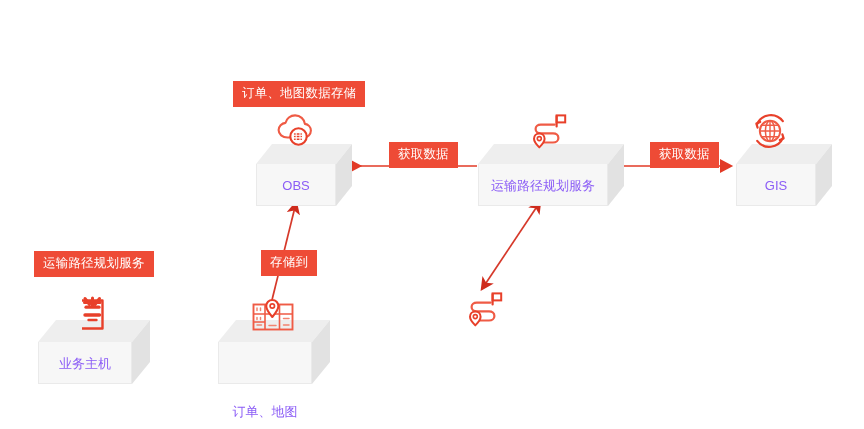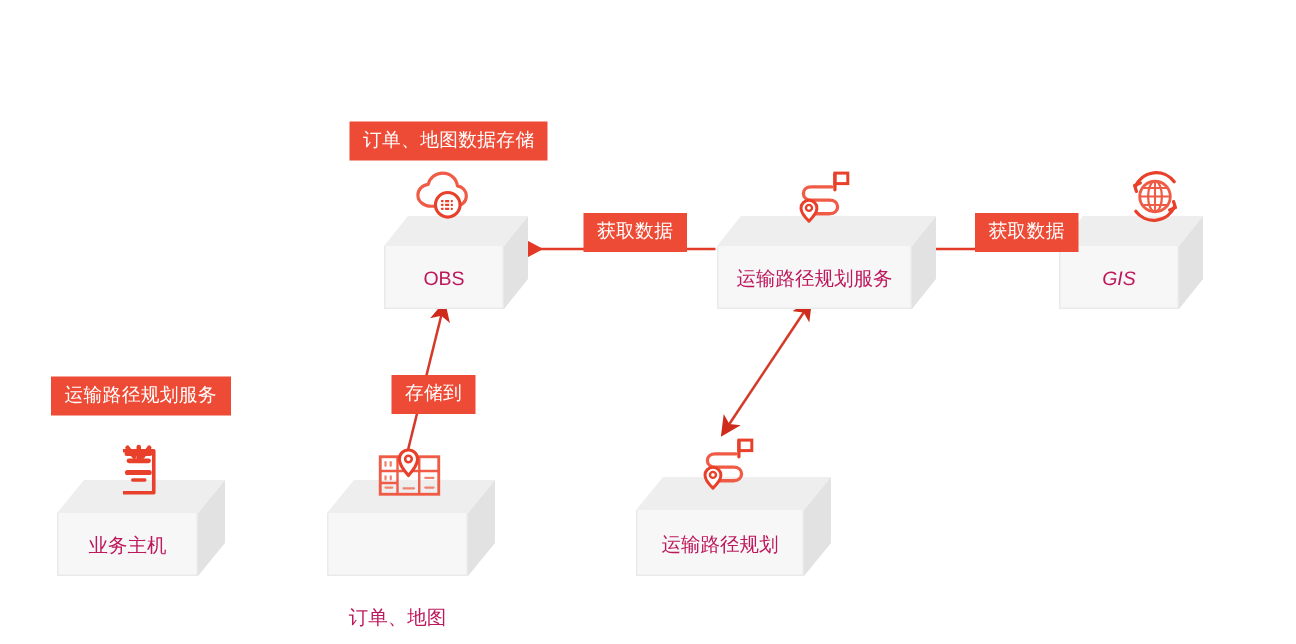--- a/index.html
+++ b/index.html
@@ -48,21 +48,21 @@
     position: absolute;
     background: #eeeeee;
   }
   .box .face-side {
     position: absolute;
     background: #e2e2e2;
   }
   .box .box-label {
     position: absolute;
     text-align: center;
-    color: #be185d;
+    color: #8b5cf6;
     font-size: 13px;
     line-height: 1;
     white-space: nowrap;
     z-index: 3;
   }
 
   
   .icon {
     position: absolute;
     z-index: 30;
@@ -151,21 +151,21 @@
   <div class="icon" style="left:526px; top:112px; width:42px; height:38px;">
     <svg viewBox="0 0 42 38" width="42" height="38">
       <path d="M13.5,30.5 L27.0,30.5 C30.2,30.5 32.4,28.6 32.4,25.9 C32.4,23.2 30.2,21.4 27.0,21.4 L14.8,21.4 C11.7,21.4 9.6,19.6 9.6,17.0 C9.6,14.4 11.7,12.6 14.8,12.6 L28.6,12.6" fill="none" stroke="#ef5b45" stroke-width="2.2" stroke-linecap="round" stroke-linejoin="round"></path>
       <path d="M30.6,4.0 L30.6,14.5" stroke="#e8402a" stroke-width="2.2" stroke-linecap="round"></path>
       <rect x="30.6" y="3.4" width="8.6" height="7.0" fill="none" stroke="#e8402a" stroke-width="2.0"></rect>
       <path d="M13.3,21.5 C10.3,21.5 8.0,23.9 8.0,26.8 C8.0,30.2 13.3,35.4 13.3,35.4 C13.3,35.4 18.6,30.2 18.6,26.8 C18.6,23.9 16.3,21.5 13.3,21.5 Z" fill="#ffffff" stroke="#e8402a" stroke-width="2.0" stroke-linejoin="round"></path>
       <circle cx="13.3" cy="26.6" r="2.0" fill="none" stroke="#e8402a" stroke-width="1.6"></circle>
     </svg>
   </div>
 
-  <div class="box" style="left:706px; top:144px; width:96px; height:62px;font-style:italic;">
+  <div class="box" style="left:736px; top:144px; width:96px; height:62px;">
     <div class="face-top" style="left:0; top:0; width:96px; height:20px;
                 clip-path: polygon(16px 0, 96px 0, 80px 20px, 0 20px);"></div>
     <div class="face-side" style="left:80px; top:0; width:16px; height:62px;
                 clip-path: polygon(0 20px, 16px 0, 16px 42px, 0 62px);"></div>
     <div class="face-front" style="left:0; top:20px; width:80px; height:42px;"></div>
     <div class="box-label" style="left:0; top:35px; width:80px;">GIS</div>
   </div>
 
   <div class="icon" style="left:748px; top:110px; width:44px; height:42px;">
     <svg viewBox="0 0 44 42" width="44" height="42">
@@ -218,28 +218,20 @@
       <path d="M8.0,12.0 L8.0,14.5 M11.5,12.0 L11.5,14.5
                M8.0,21.5 L8.0,23.5 M11.5,21.5 L11.5,23.5
                M8.0,29.0 L12.5,29.0 M20.0,29.5 L27.0,29.5
                M34.5,22.5 L40.0,22.5 M34.5,29.0 L40.0,29.0" stroke="#f2836f" stroke-width="1.5" stroke-linecap="round"></path>
       <path d="M23.3,4.0 C19.9,4.0 17.2,6.7 17.2,10.1 C17.2,14.0 23.3,21.0 23.3,21.0
                C23.3,21.0 29.4,14.0 29.4,10.1 C29.4,6.7 26.7,4.0 23.3,4.0 Z" fill="#ffffff" stroke="#e8402a" stroke-width="2.1" stroke-linejoin="round"></path>
       <circle cx="23.3" cy="10.0" r="2.2" fill="none" stroke="#e8402a" stroke-width="1.7"></circle>
     </svg>
   </div>
 
-  <div class="box" style="left:424px; top:318px; width:130px; height:66px;">
-    <div class="face-top" style="left:0; top:0; width:130px; height:22px;
-                clip-path: polygon(18px 0, 130px 0, 112px 22px, 0 22px);"></div>
-    <div class="face-side" style="left:112px; top:0; width:18px; height:66px;
-                clip-path: polygon(0 22px, 18px 0, 18px 44px, 0 66px);"></div>
-    <div class="face-front" style="left:0; top:22px; width:112px; height:44px;"></div>
-    <div class="box-label" style="left:0; top:38px; width:112px;">运输路径规划</div>
-  </div>
 
   <div class="icon" style="left:462px; top:290px; width:42px; height:38px;">
     <svg viewBox="0 0 42 38" width="42" height="38">
       <path d="M13.5,30.5 L27.0,30.5 C30.2,30.5 32.4,28.6 32.4,25.9 C32.4,23.2 30.2,21.4 27.0,21.4 L14.8,21.4 C11.7,21.4 9.6,19.6 9.6,17.0 C9.6,14.4 11.7,12.6 14.8,12.6 L28.6,12.6" fill="none" stroke="#ef5b45" stroke-width="2.2" stroke-linecap="round" stroke-linejoin="round"></path>
       <path d="M30.6,4.0 L30.6,14.5" stroke="#e8402a" stroke-width="2.2" stroke-linecap="round"></path>
       <rect x="30.6" y="3.4" width="8.6" height="7.0" fill="none" stroke="#e8402a" stroke-width="2.0"></rect>
       <path d="M13.3,21.5 C10.3,21.5 8.0,23.9 8.0,26.8 C8.0,30.2 13.3,35.4 13.3,35.4 C13.3,35.4 18.6,30.2 18.6,26.8 C18.6,23.9 16.3,21.5 13.3,21.5 Z" fill="#ffffff" stroke="#e8402a" stroke-width="2.0" stroke-linejoin="round"></path>
       <circle cx="13.3" cy="26.6" r="2.0" fill="none" stroke="#e8402a" stroke-width="1.6"></circle>
     </svg>
   </div>

